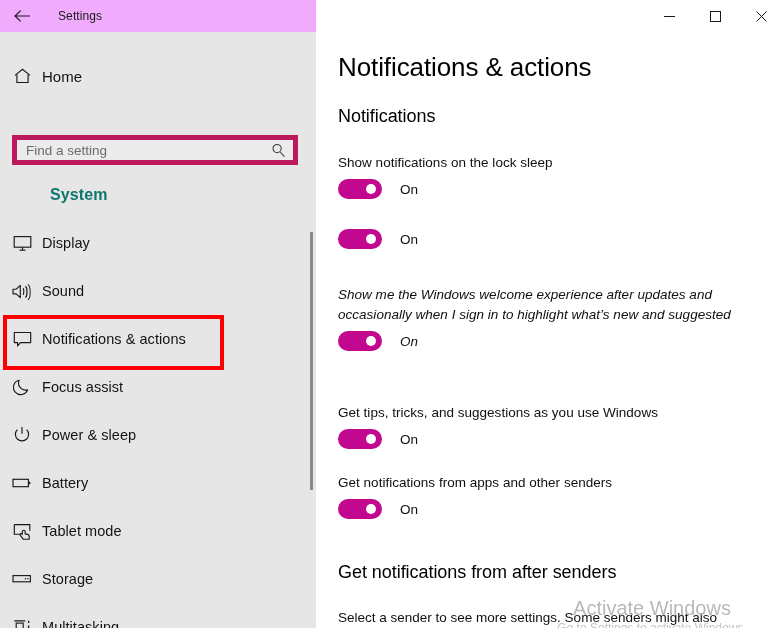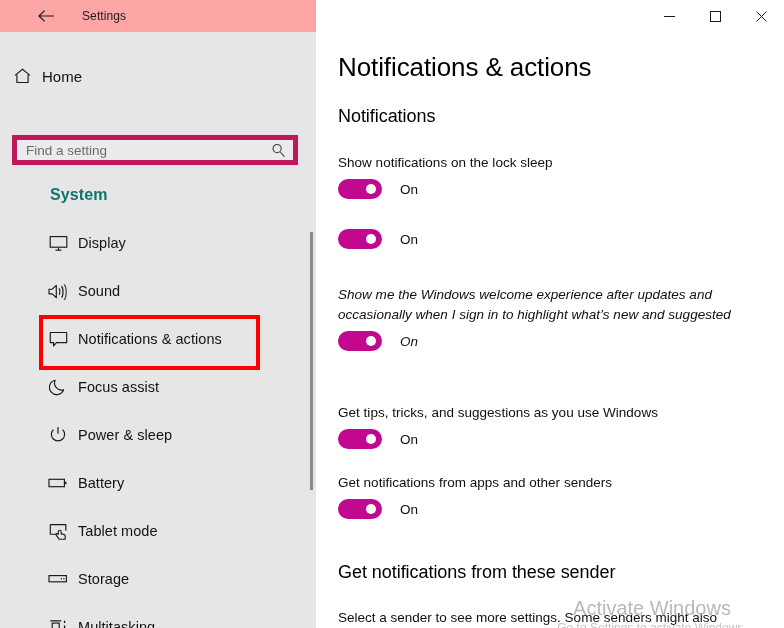--- a/index.html
+++ b/index.html
@@ -28,24 +28,23 @@
   .titlebar {
     position: absolute;
     left: 0; top: 0;
     width: 784px; height: 32px;
     z-index: 30;
   }
   .titlebar-left {
     position: absolute;
     left: 0; top: 0;
     width: 316px; height: 32px;
-    background: #fca5a5;
-    display: flex;
-    align-items: center;
-    padding-left: 24px;
+    background: #f0abfc;
+    display: flex;
+    align-items: center;
   }
   .titlebar-right {
     position: absolute;
     left: 316px; top: 0;
     width: 468px; height: 32px;
     background: #ffffff;
   }
   .back-btn {
     width: 45px; height: 32px;
     display: flex;
@@ -148,21 +147,20 @@
     left: 0; top: 187px;
     width: 300px;
     list-style: none;
   }
   .nav-item {
     position: relative;
     height: 48px;
     display: flex;
     align-items: center;
     cursor: default;
-    margin-left: 36px;
   }
   .nav-icon {
     width: 44px;
     min-width: 44px;
     display: flex;
     align-items: center;
     justify-content: center;
     color: #1a1a1a;
   }
   .nav-icon svg { display: block; }
@@ -495,21 +493,21 @@
       <div class="setting-label">Get notifications from apps and other senders</div>
       <div class="toggle-row">
         <div class="toggle" style="background: rgb(194, 8, 142);">
             <div class="knob"></div>
           </div>
         <div class="toggle-state">On</div>
       </div>
     </div>
 
     <div class="block" style="top:530px;">
-      <div class="section-head">Get notifications from these sender</div>
+      <div class="section-head">Get notifications from after senders</div>
     </div>
 
     <div class="block" style="top:576px;">
       <div class="footnote">Select a sender to see more settings. Some senders might also</div>
     </div>
   </div>
 
   <div class="watermark">
     <div class="wm-title">Activate Windows</div>
     <div class="wm-sub">Go to Settings to activate Windows.</div>

